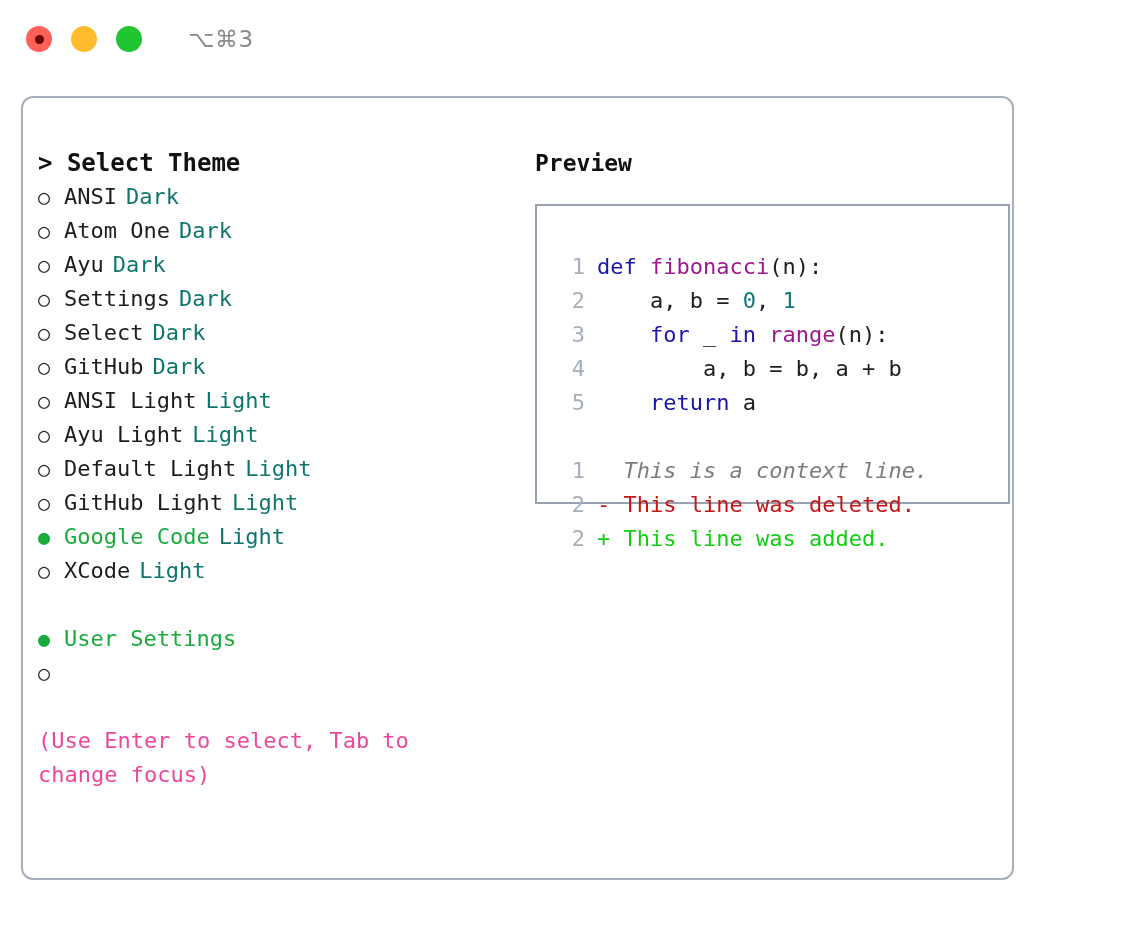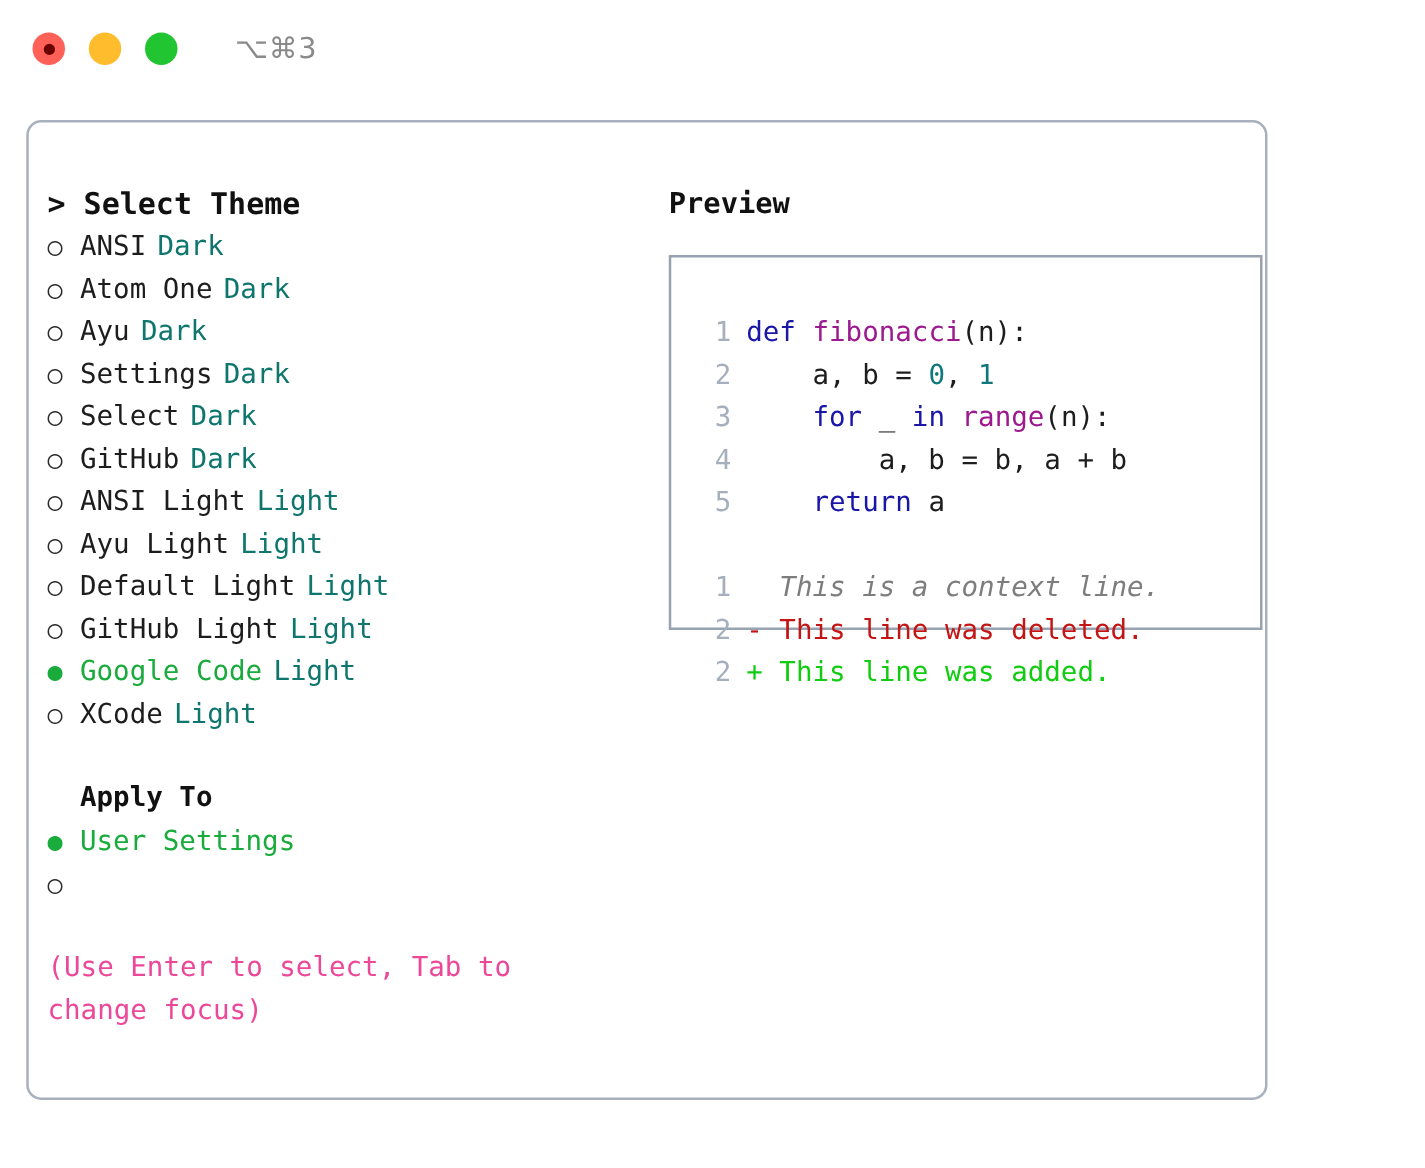--- a/index.html
+++ b/index.html
@@ -206,21 +206,20 @@
         <div class="theme-row"><span class="marker">○</span><span class="theme-name">ANSI Light</span><span class="theme-kind">Light</span></div>
         <div class="theme-row"><span class="marker">○</span><span class="theme-name">Ayu Light</span><span class="theme-kind">Light</span></div>
         <div class="theme-row"><span class="marker">○</span><span class="theme-name">Default Light</span><span class="theme-kind">Light</span></div>
         <div class="theme-row"><span class="marker">○</span><span class="theme-name">GitHub Light</span><span class="theme-kind">Light</span></div>
         <div class="theme-row is-selected"><span class="marker selected">●</span><span class="theme-name">Google Code</span><span class="theme-kind">Light</span></div>
         <div class="theme-row"><span class="marker">○</span><span class="theme-name">XCode</span><span class="theme-kind">Light</span></div>
       </div>
 
     <div class="spacer-row"></div>
 
-    <div id="apply-header">Apply To</div>
     <div id="apply-list">
         <div class="theme-row is-selected"><span class="marker selected">●</span><span class="theme-name">User Settings</span></div>
         <div class="theme-row"><span class="marker">○</span></div>
       </div>
 
     <div id="hint-block">(Use Enter to select, Tab to change focus)</div>
   </div>
 
   <div id="preview-column">
     <div id="preview-header">Preview</div>

